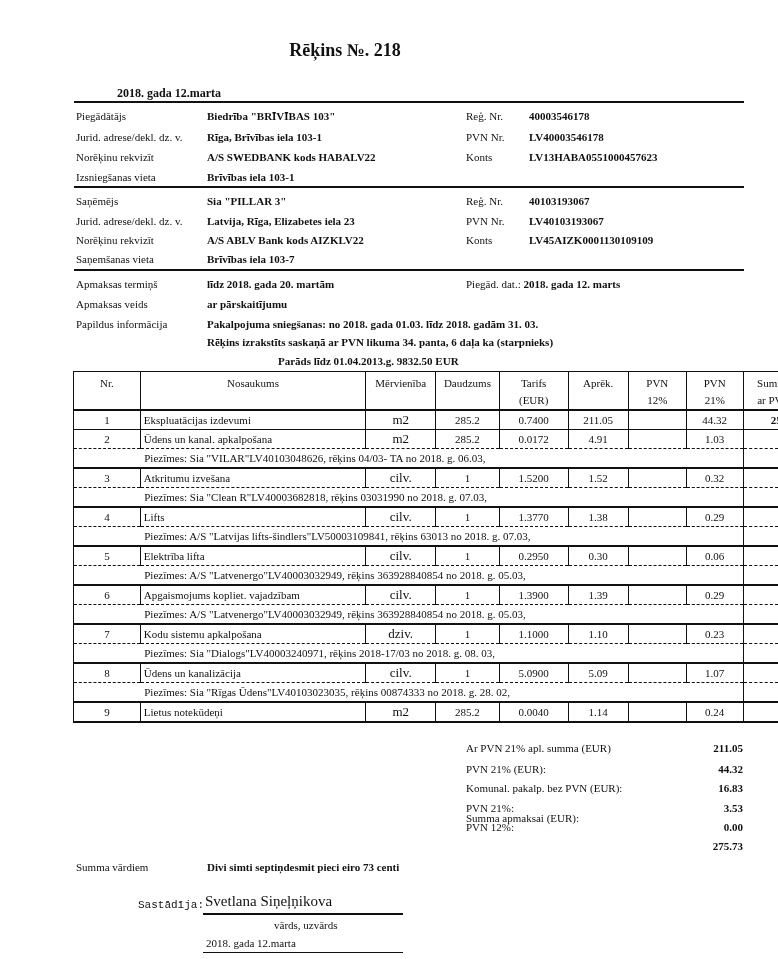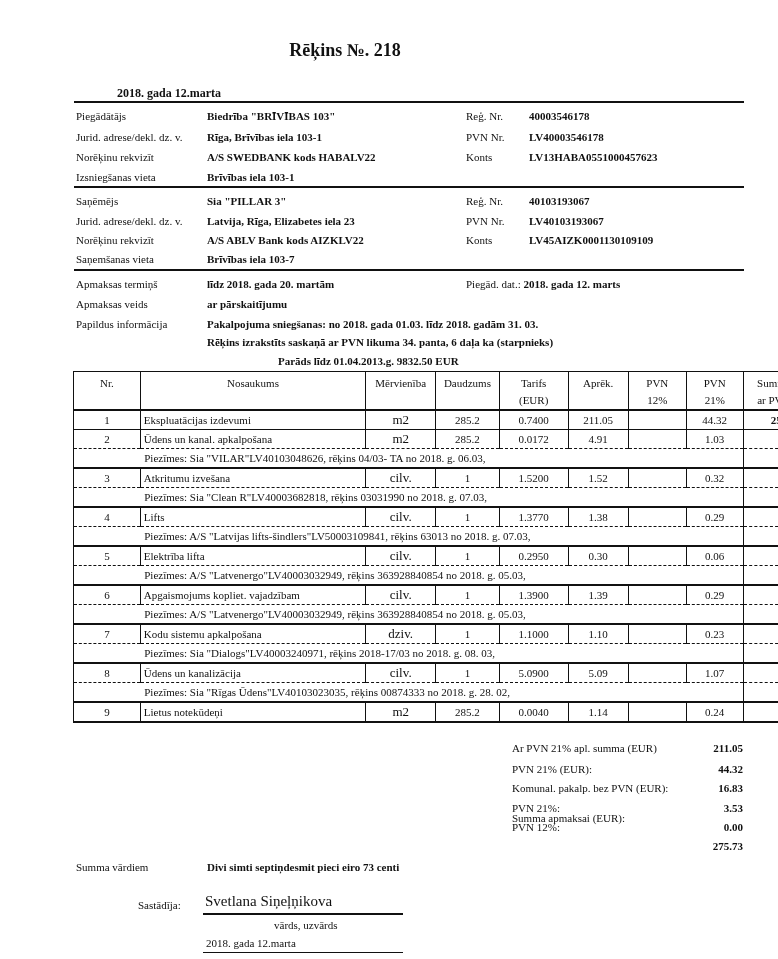--- a/index.html
+++ b/index.html
@@ -33,21 +33,21 @@
   table.items td.r { text-align: right; }
   table.items td.b { font-weight: bold; }
   table.items td.unit { font-size: 13px; }
   table.items tr.item td { border-bottom: 1px dashed #111; }
   table.items tr.note td { border-top: 1px dashed #111; border-bottom: 2px solid #111; }
   table.items tr.note td.note-nr { border-right: none; }
   table.items tr.note td.note-text { border-left: none; text-align: left; padding-left: 4px; }
   table.items tr.last td { border-bottom: 2px solid #111; }
   table.items tr.first td { border-top: 2px solid #111; }
 
-  .tot-lbl { position: absolute; left: 466px; font-size: 11px; white-space: nowrap; margin-left: 46px; }
+  .tot-lbl { position: absolute; left: 466px; font-size: 11px; white-space: nowrap; }
   .tot-val { position: absolute; right: 35px; font-size: 11px; font-weight: bold; text-align: right; }
 
   .sig-name { position: absolute; left: 205px; top: 893px; font-size: 15px; }
   .sig-line { position: absolute; left: 203px; width: 200px; border-top: 2px solid #111; }
   .sig-cap { position: absolute; left: 274px; top: 919px; font-size: 11px; }
   .sig-date { position: absolute; left: 206px; top: 937px; font-size: 11px; }
 </style>
 </head>
 <body>
 
@@ -285,18 +285,18 @@
   <div class="tot-lbl" style="top:802px;">PVN 21%:</div>
   <div class="tot-val" style="top:802px;">3.53</div>
   <div class="tot-lbl" style="top:821px;">PVN 12%:</div>
   <div class="tot-val" style="top:821px;">0.00</div>
   <div class="tot-lbl" style="top:812px;">Summa apmaksai (EUR):</div>
   <div class="tot-val" style="top:840px;">275.73</div>
 </div>
 
 <div class="lbl" style="top:861px;">Summa vārdiem</div>
 <div class="val" style="top:861px;">Divi simti septiņdesmit pieci eiro 73 centi</div>
-<div class="abs" style="left:138px; top:899px; font-size:11px;">Sastādīja:</div>
+<div class="abs" style="left:138px; top:899px; font-size:11px;font-family:Liberation Mono, monospace;">Sastādīja:</div>
 <div class="sig-name">Svetlana Siņeļņikova</div>
 <div class="sig-line" style="top:913px;"></div>
 <div class="sig-cap">vārds, uzvārds</div>
 <div class="sig-date">2018. gada 12.marta</div>
 <div class="sig-line" style="top:952px; border-top-width:1px;"></div>
 
 </body></html>

